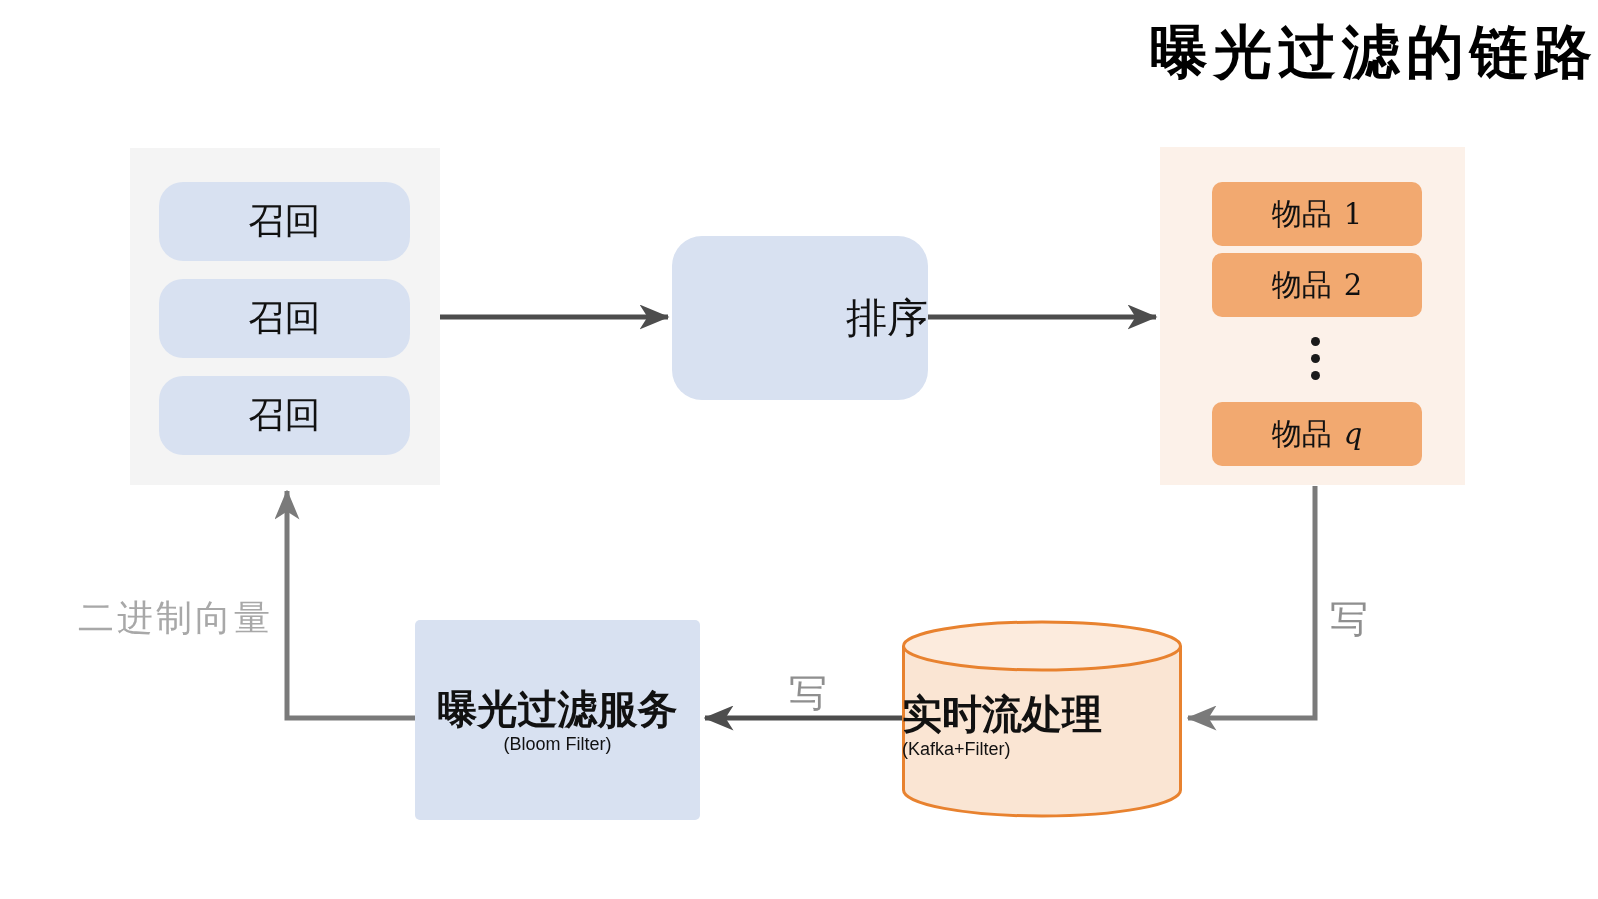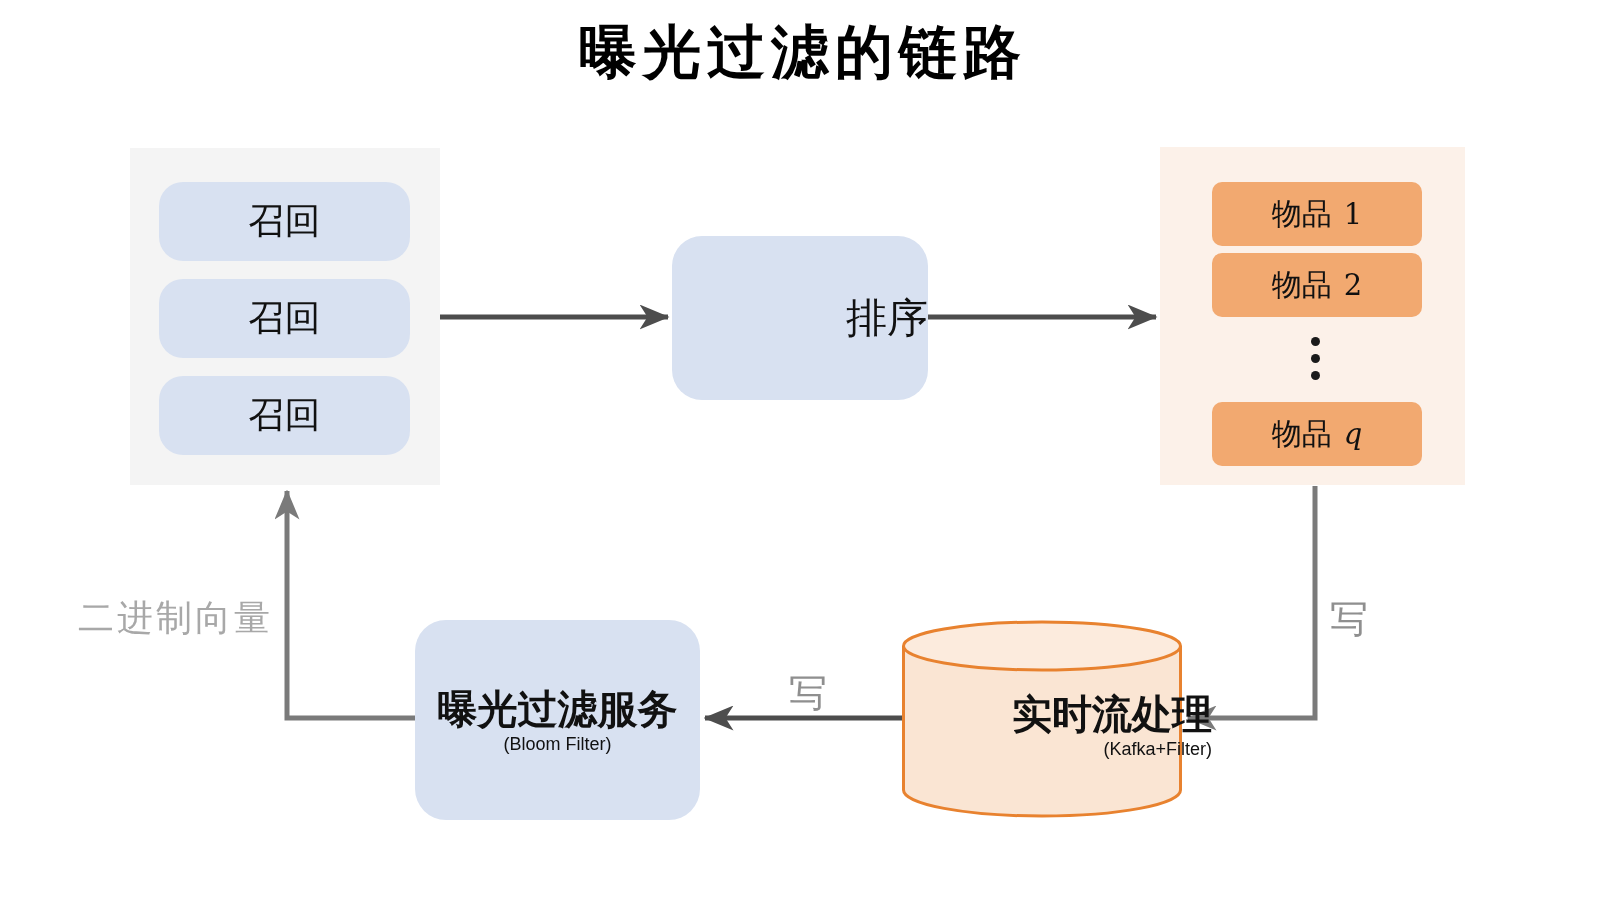--- a/index.html
+++ b/index.html
@@ -7,21 +7,21 @@
     position:relative;
     width:1598px;height:899px;
     background:#ffffff;
     overflow:hidden;
     font-family:"Liberation Sans", sans-serif;
   }
   .title{
     position:absolute;
     left:8px; right:0; top:14px;
     margin:0;
-    text-align:center;
+    text-align:right;
     font-family:Liberation Mono, monospace;
     font-weight:800;
     font-size:58px;
     letter-spacing:6px;
     color:#000;
   }
   .arrows{position:absolute;left:0;top:0;width:1598px;height:899px;pointer-events:none;}
   .arrows path{fill:none;}
   .arrows path.dark{stroke:var(--dark-arrow,#4d4d4d);stroke-width:5px;}
   .arrows path.gray{stroke:var(--gray-arrow,#7a7a7a);stroke-width:5px;}
@@ -69,34 +69,34 @@
     position:absolute;
     left:151px; top:190px;
     display:flex;flex-direction:column;gap:8px;align-items:center;
   }
   .ellipsis .dot{width:9px;height:9px;border-radius:50%;background:#1a1a1a;}
 
   .bloom-box{
     position:absolute;
     left:415px; top:620px; width:285px; height:200px;
     background:var(--blue-box,#d8e1f1);
-    border-radius:31px;
+    border-radius:5px;
     display:flex;flex-direction:column;align-items:center;justify-content:center;
   }
   .box-title{font-size:40px;font-weight:700;color:#111;line-height:1.15;}
   .box-subtitle{font-size:18px;font-weight:400;color:#111;margin-top:2px;}
 
   .cylinder{
     position:absolute;
     left:902px; top:620px; width:280px; height:198px;
   }
   .cylinder svg{position:absolute;left:0;top:0;}
   .cyl-text{
     position:absolute;left:0;top:30px;width:296px;height:150px;
-    display:flex;flex-direction:column;align-items:flex-end;justify-content:center;margin-left:14px;
+    display:flex;flex-direction:column;align-items:flex-start;justify-content:center;
   }
 
   .edge-label{
     position:absolute;
     font-size:38px;font-weight:500;
     color:var(--label-gray,#8f8f8f);
     white-space:nowrap;
   }
   .edge-label.binary{
     font-size:36px;

